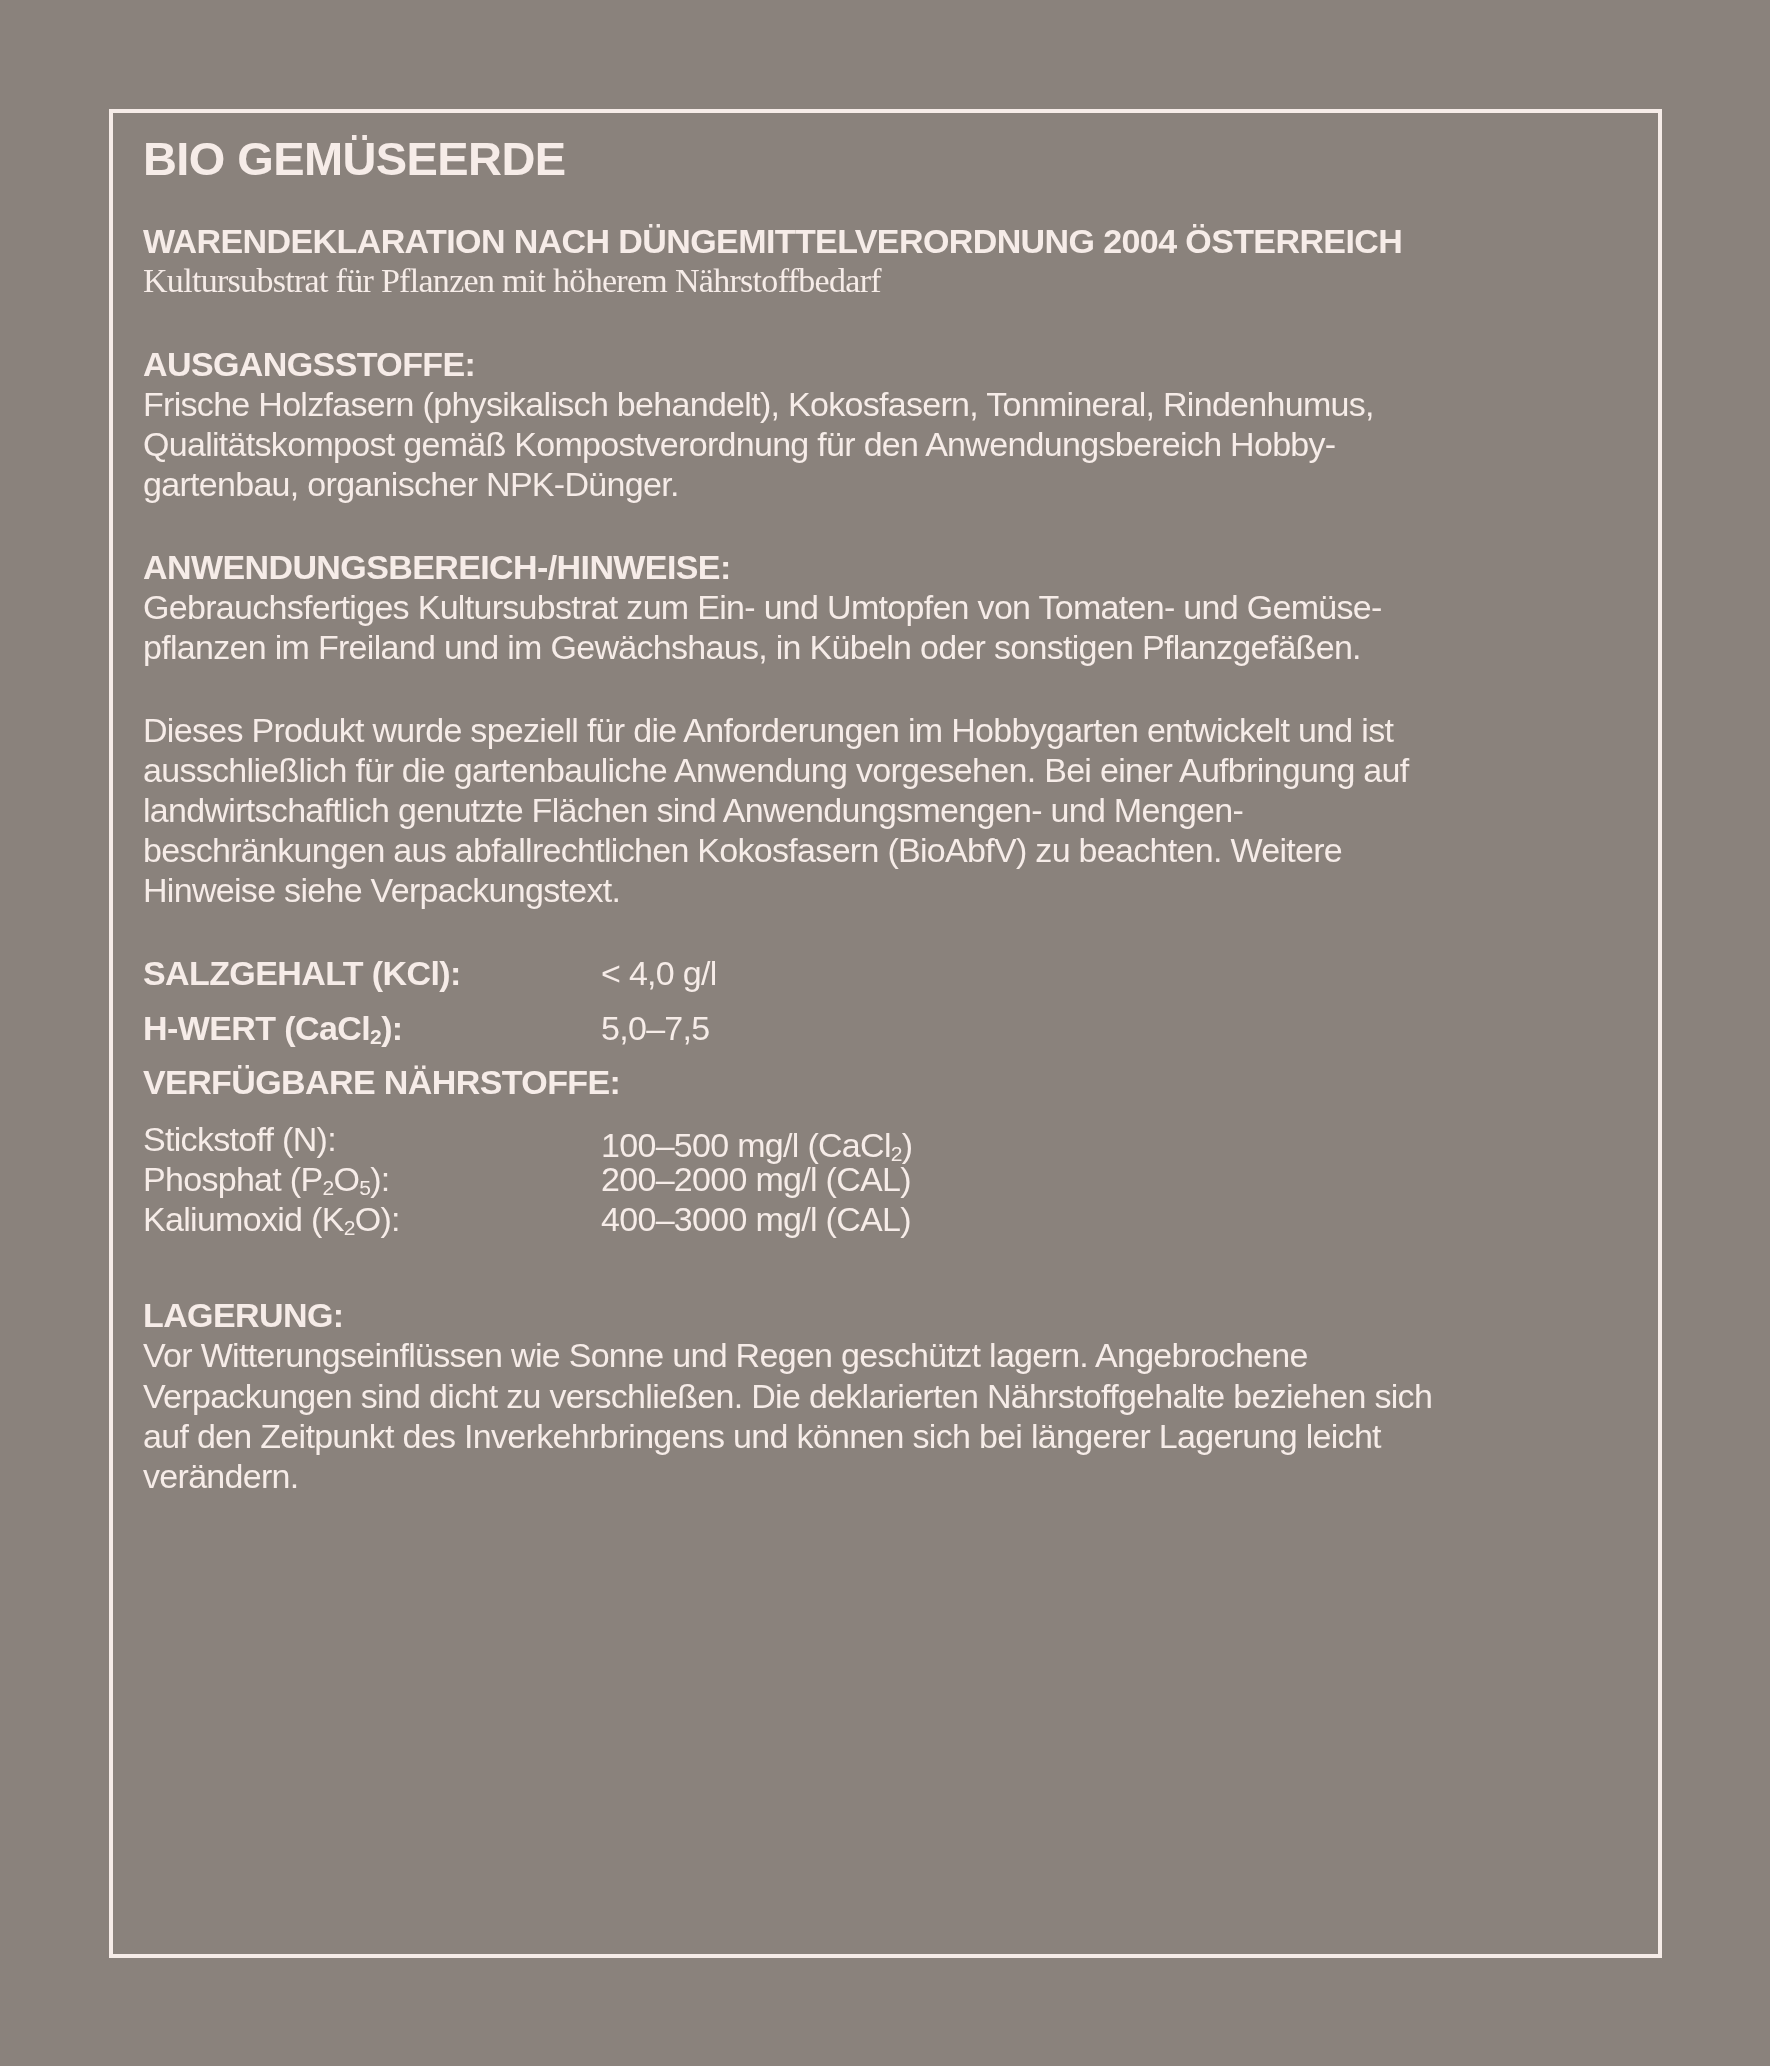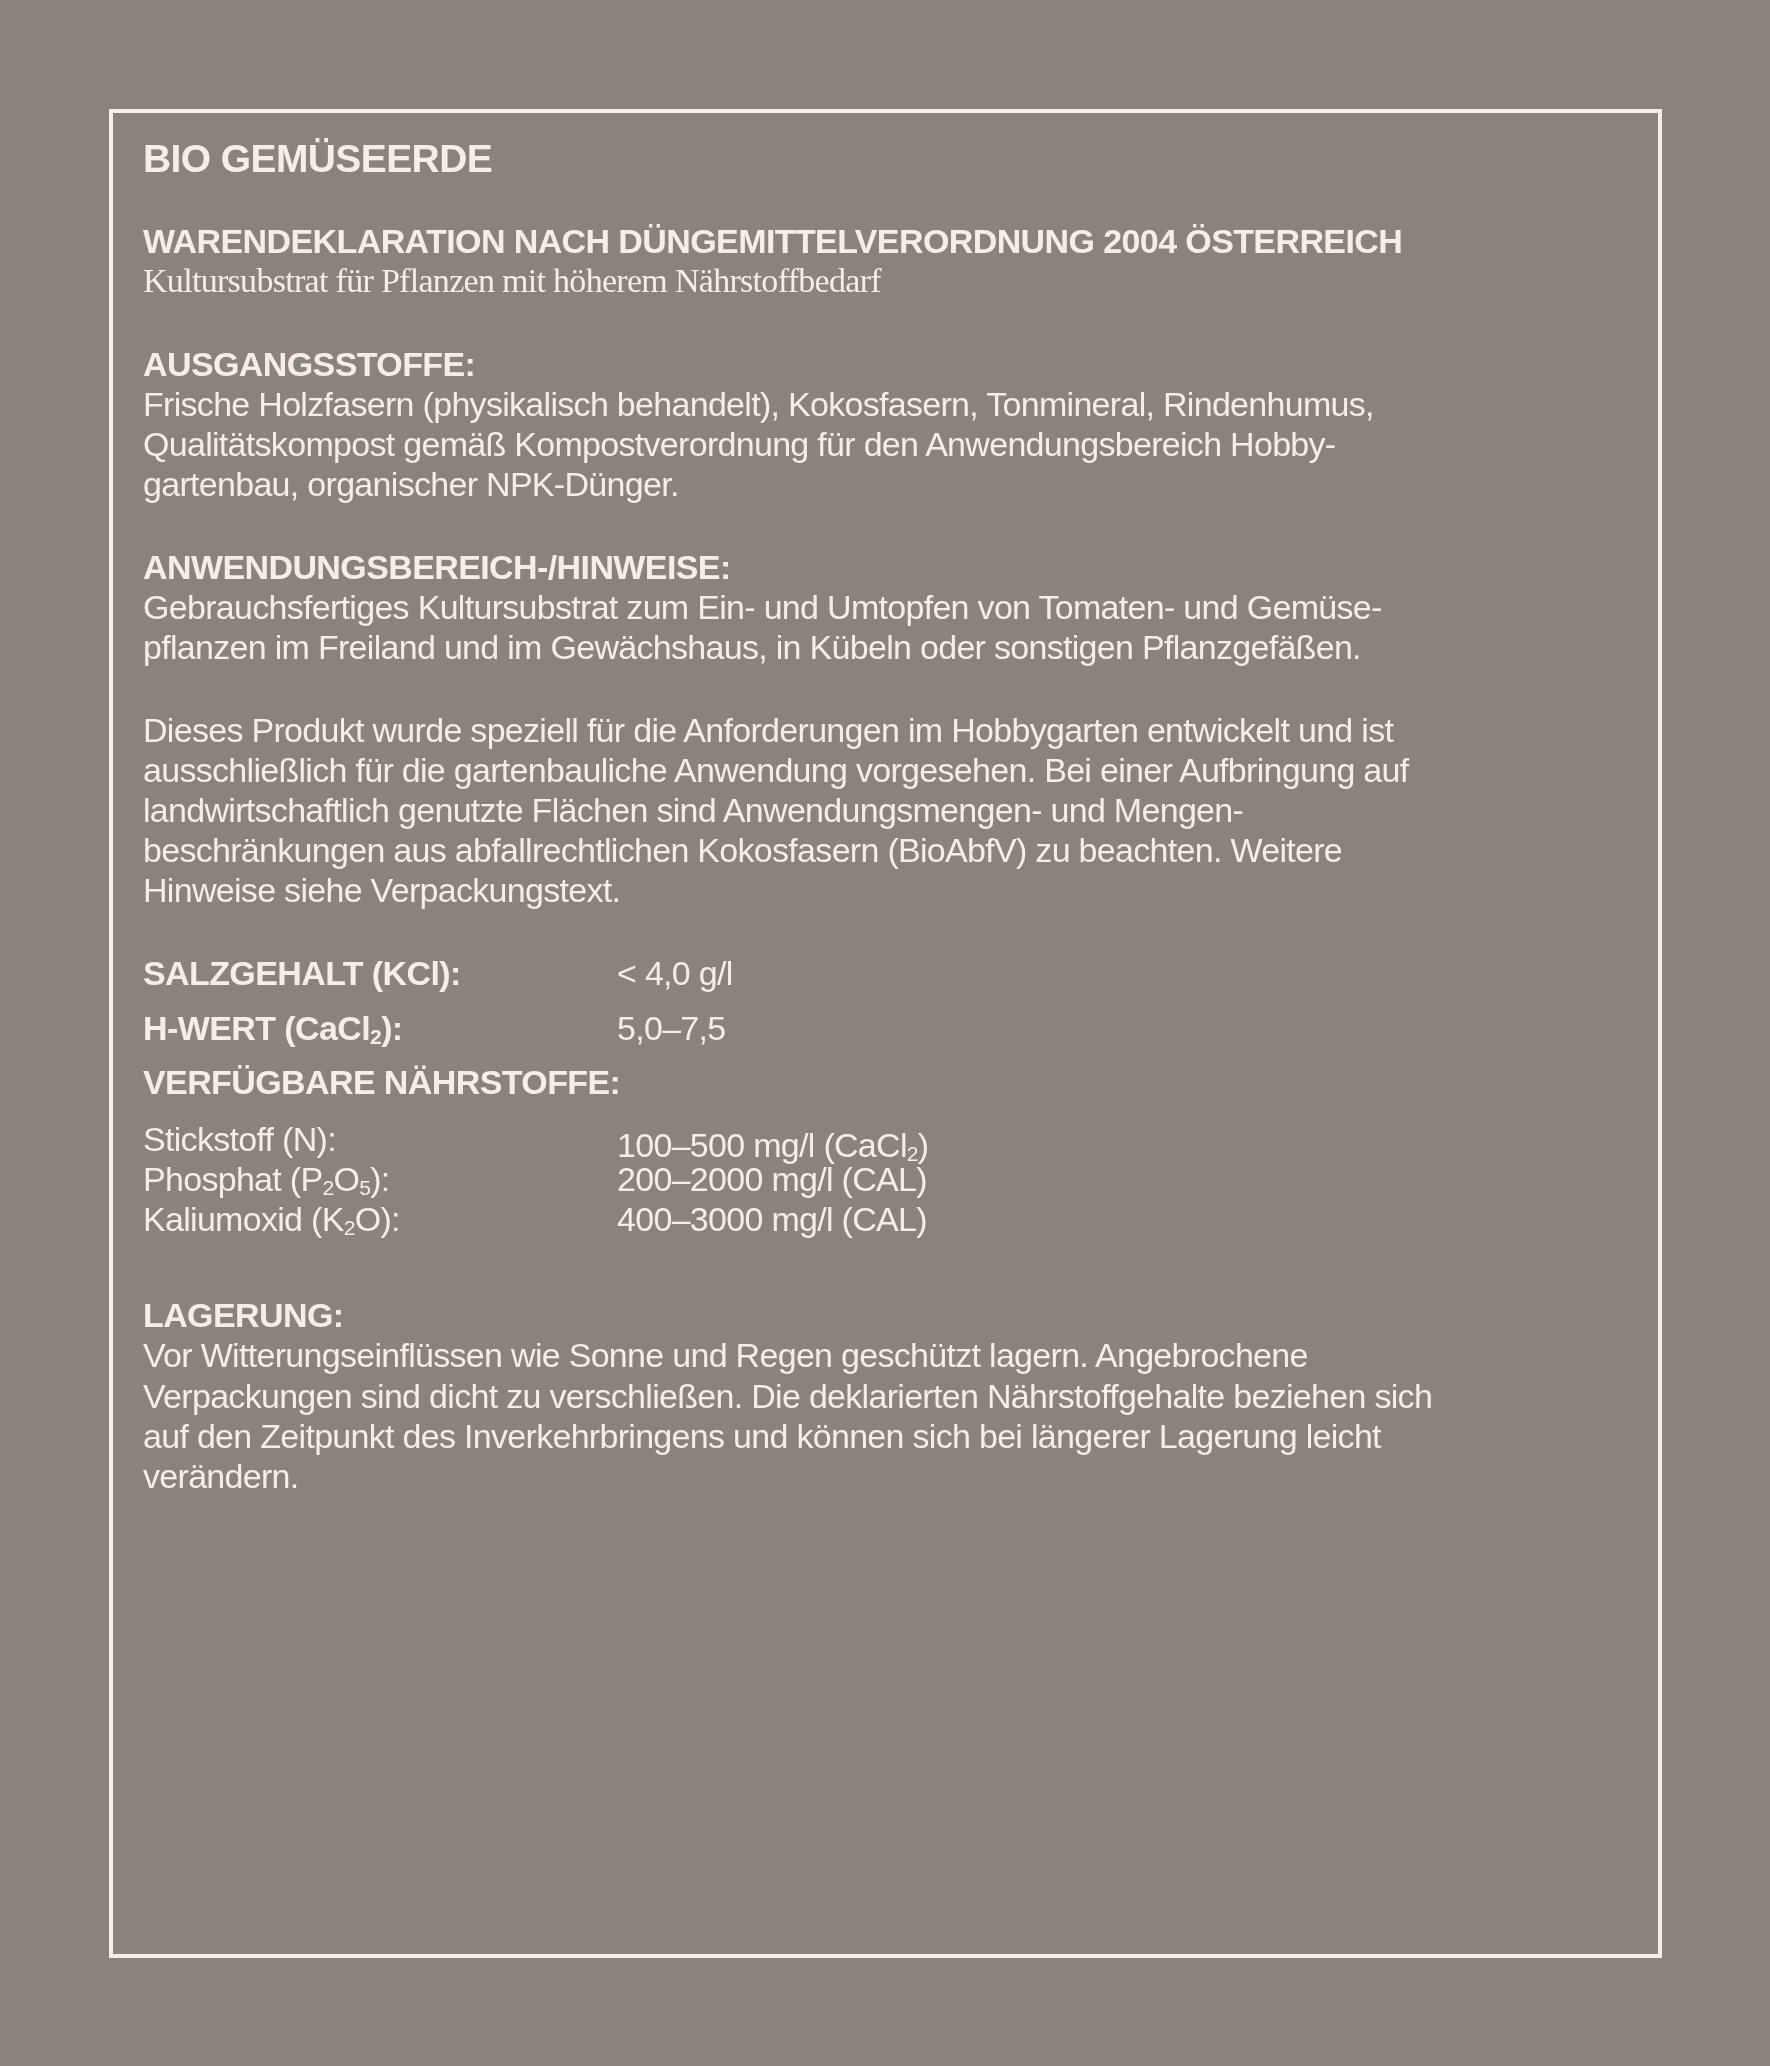--- a/index.html
+++ b/index.html
@@ -35,26 +35,26 @@
     white-space: nowrap;
     font-size: 34px;
     line-height: 34px;
     letter-spacing: -0.7px;
   }
   .bold {
     font-weight: bold;
     letter-spacing: -0.6px;
   }
   .title {
-    font-size: 39px;
+    font-size: 47px;
     line-height: 35px;
   }
   .val {
     position: absolute;
-    left: 474px;
+    left: 458px;
     white-space: nowrap;
     font-size: 34px;
     line-height: 34px;
     letter-spacing: -0.7px;
   }
   sub {
     font-size: 0.62em;
     vertical-align: -0.18em;
     line-height: 0;
   }

